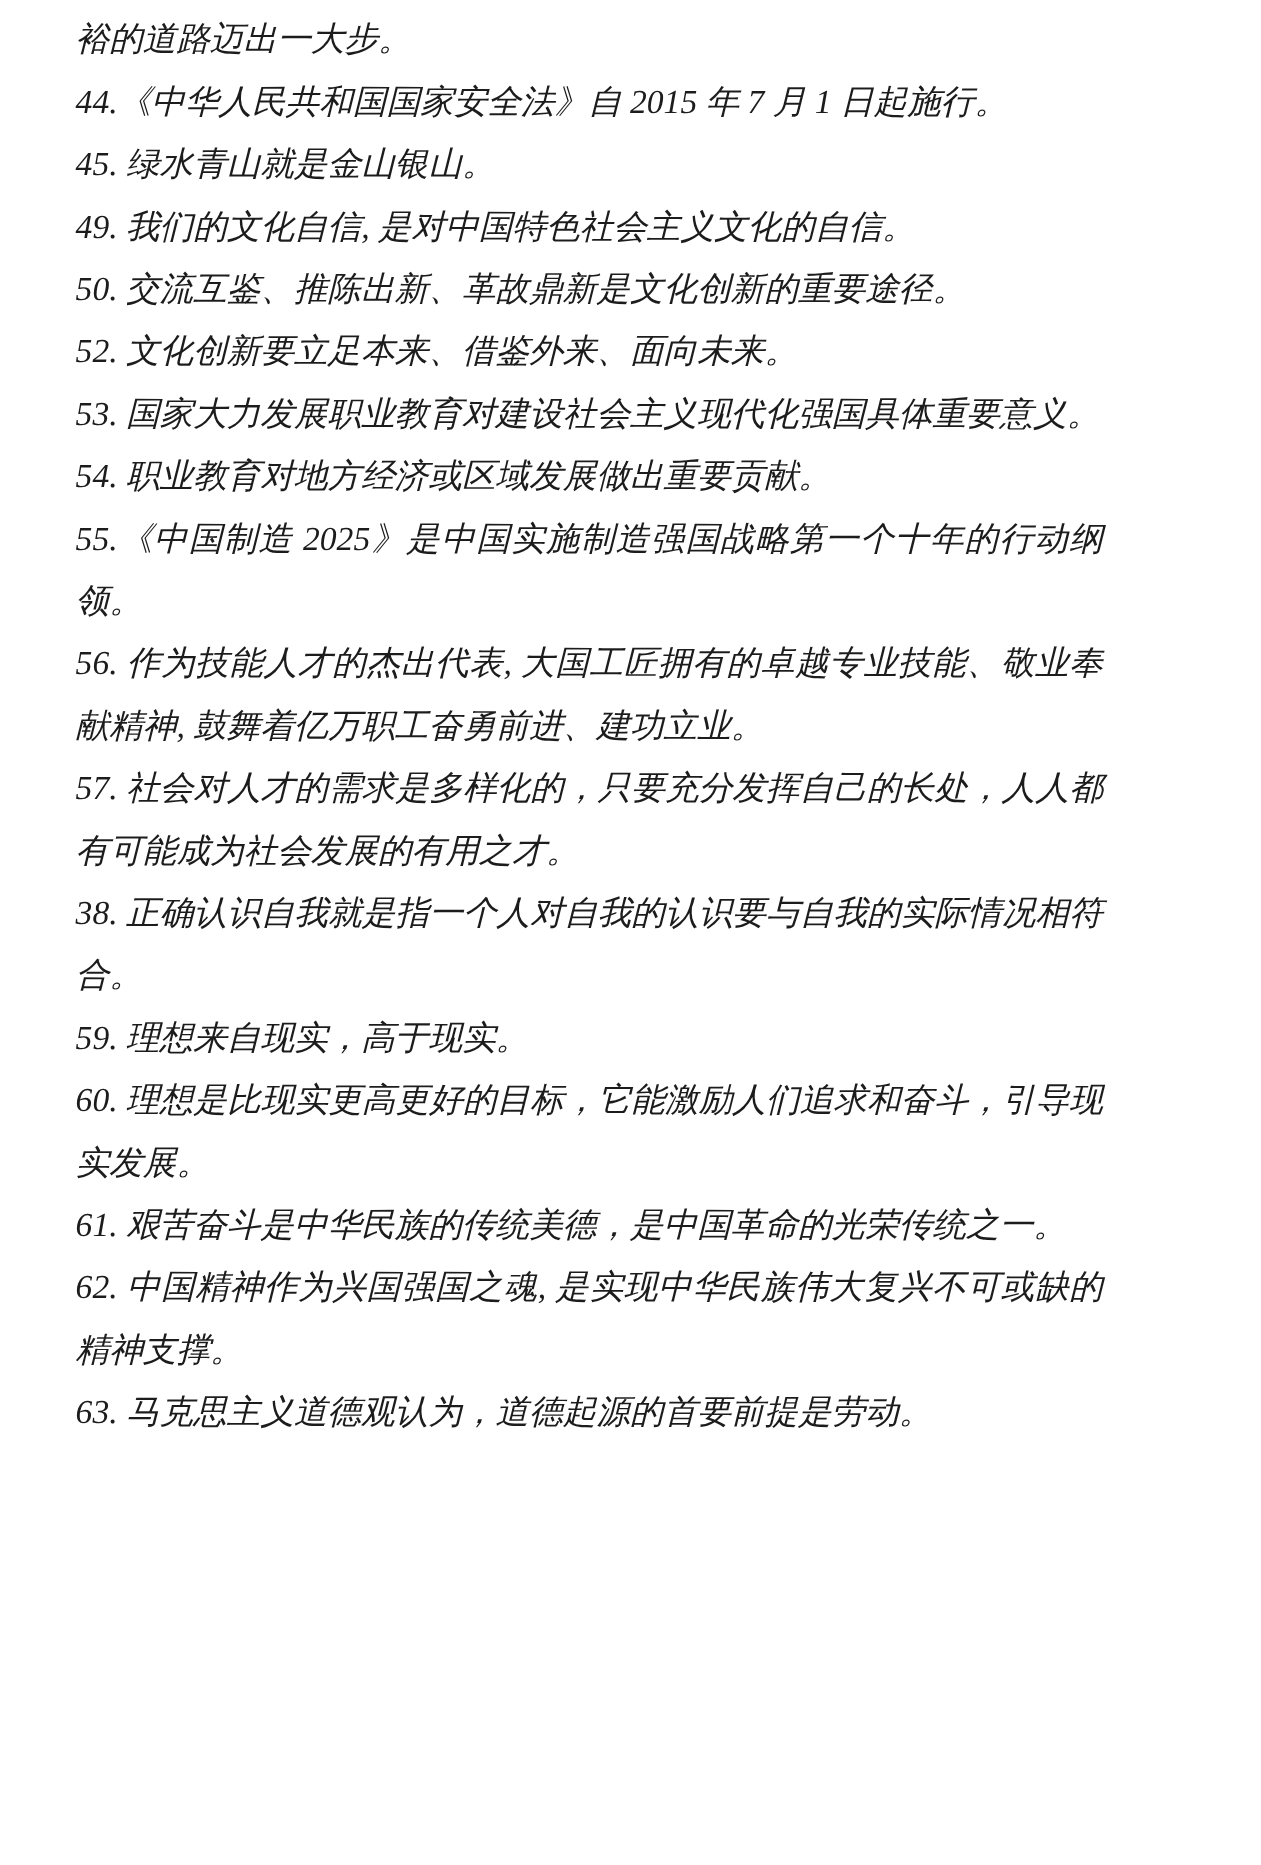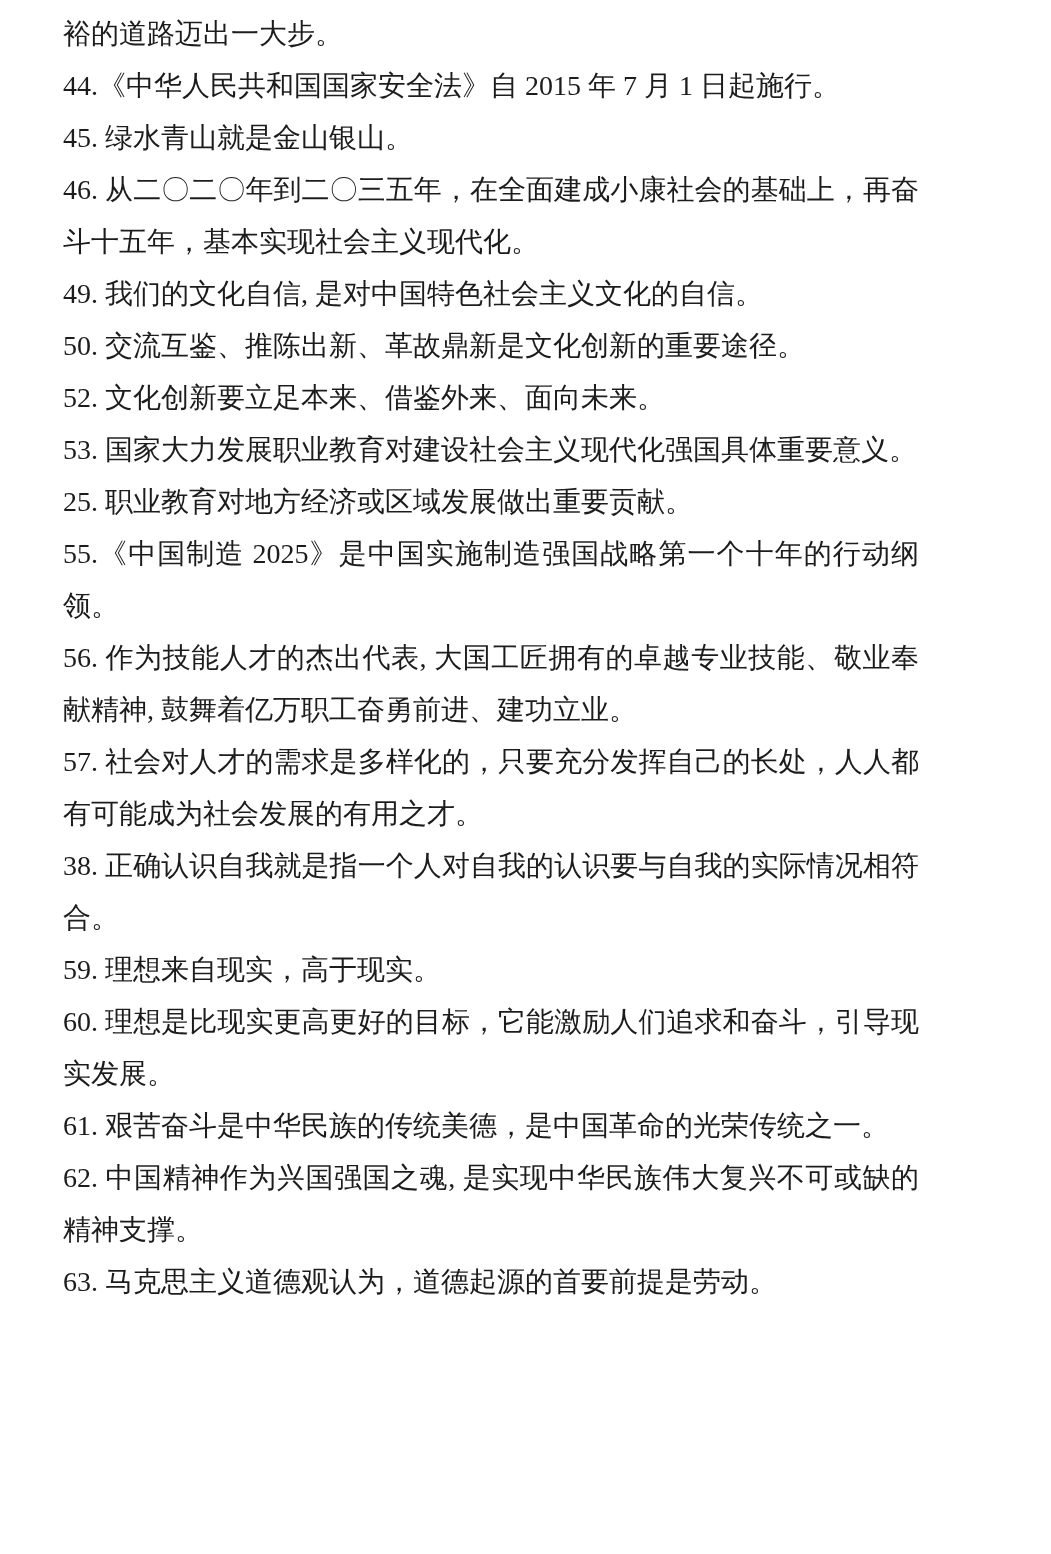--- a/index.html
+++ b/index.html
@@ -11,20 +11,21 @@
     width: 1051px;
     height: 1554px;
     overflow: hidden;
   }
   .page {
     box-sizing: border-box;
     width: 979px;
     height: 1554px;
     background: #ffffff;
     padding: 8px 60px 12px 63px;
+    font-style: italic;
   }
   .para {
     margin: 0;
     padding: 0;
     font-family: "Liberation Serif", "DejaVu Serif", serif;
     font-size: 28px;
     line-height: 52px;
     color: #1c1c1c;
     text-align: justify;
     text-justify: inter-ideograph;
@@ -35,26 +36,25 @@
   }
 </style>
 </head>
 <body>
 
 <main class="page">
   <div>
       <p class="para">裕的道路迈出一大步。</p>
       <p class="para">44.《中华人民共和国国家安全法》自 2015 年 7 月 1 日起施行。</p>
       <p class="para">45. 绿水青山就是金山银山。</p>
-      <p class="para">46. 从二〇二〇年到二〇三五年，在全面建成小康社会的基础上，再奋斗十五年，基本实现社会主义现代化。</p>
       <p class="para">49. 我们的文化自信, 是对中国特色社会主义文化的自信。</p>
       <p class="para">50. 交流互鉴、推陈出新、革故鼎新是文化创新的重要途径。</p>
       <p class="para">52. 文化创新要立足本来、借鉴外来、面向未来。</p>
       <p class="para">53. 国家大力发展职业教育对建设社会主义现代化强国具体重要意义。</p>
-      <p class="para">25. 职业教育对地方经济或区域发展做出重要贡献。</p>
+      <p class="para">54. 职业教育对地方经济或区域发展做出重要贡献。</p>
       <p class="para">55.《中国制造 2025》是中国实施制造强国战略第一个十年的行动纲领。</p>
       <p class="para">56. 作为技能人才的杰出代表, 大国工匠拥有的卓越专业技能、敬业奉献精神, 鼓舞着亿万职工奋勇前进、建功立业。</p>
       <p class="para">57. 社会对人才的需求是多样化的，只要充分发挥自己的长处，人人都有可能成为社会发展的有用之才。</p>
       <p class="para">38. 正确认识自我就是指一个人对自我的认识要与自我的实际情况相符合。</p>
       <p class="para">59. 理想来自现实，高于现实。</p>
       <p class="para">60. 理想是比现实更高更好的目标，它能激励人们追求和奋斗，引导现实发展。</p>
       <p class="para">61. 艰苦奋斗是中华民族的传统美德，是中国革命的光荣传统之一。</p>
       <p class="para">62. 中国精神作为兴国强国之魂, 是实现中华民族伟大复兴不可或缺的精神支撑。</p>
       <p class="para">63. 马克思主义道德观认为，道德起源的首要前提是劳动。</p>
     </div>

